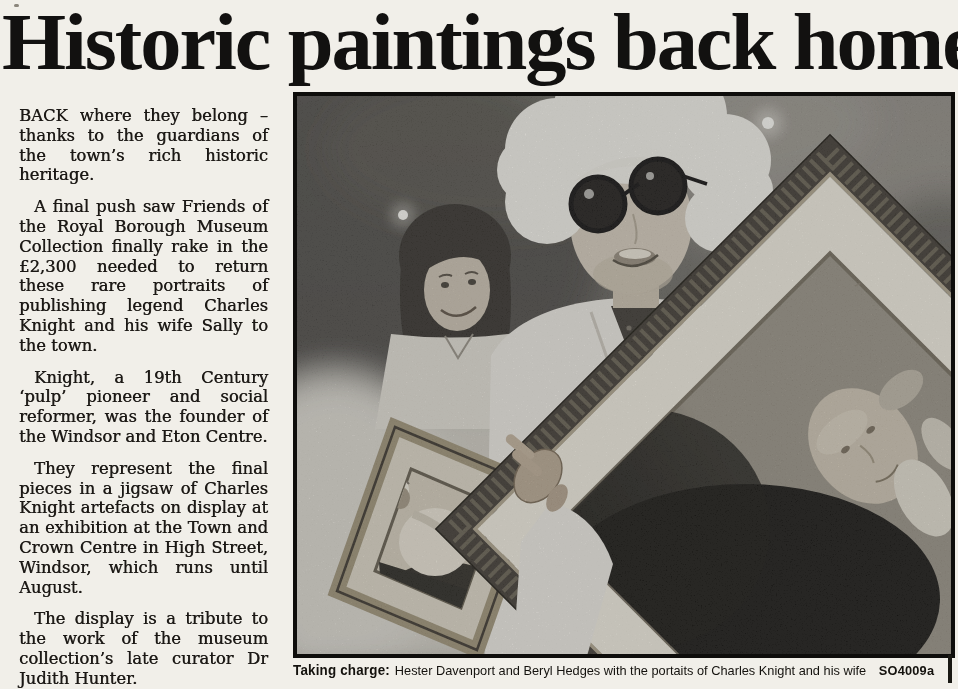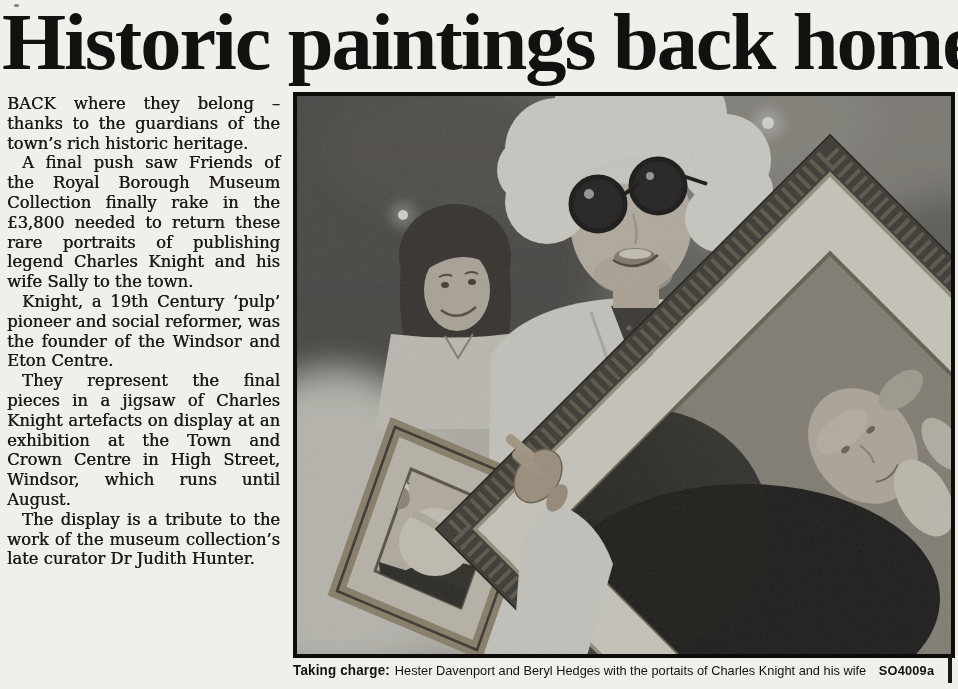--- a/index.html
+++ b/index.html
@@ -16,21 +16,21 @@
     font-size:80px;line-height:92px;letter-spacing:-2px;
     color:#121110;white-space:nowrap;
     transform:scaleX(1.03);transform-origin:left;
   }
   
   .article{
     position:absolute;left:7px;top:94px;width:273px;
     font-size:16.4px;line-height:19.8px;text-align:justify;
     color:#1b1815;
   }
-  .article p{margin:0;text-shadow:0.45px 0 0 rgba(25,21,17,0.85);}
+  .article p{margin:12px;text-shadow:0.45px 0 0 rgba(25,21,17,0.85);}
   .article p + p{text-indent:15px;}
   
   .photo-frame{
     position:absolute;left:293px;top:92px;width:662px;height:566px;
     border:2px solid #0e0d0b;box-sizing:border-box;background:#6e6c67;
   }
   .photo-frame svg{display:block;}
   
   .caption{
     position:absolute;left:293px;top:662px;width:662px;margin:0;
@@ -46,21 +46,21 @@
 </style>
 </head>
 <body>
 
 <div class="page">
 
   <h1 class="headline">Historic paintings back home</h1>
 
   <div class="article">
     <p>BACK where they belong – thanks to the guardians of the town’s rich historic heritage.</p>
-    <p>A final push saw Friends of the Royal Borough Museum Collection finally rake in the £3,800 needed to return these rare portraits of publishing legend Charles Knight and his wife Sally to the town.</p>
+    <p>A final push saw Friends of the Royal Borough Museum Collection finally rake in the £2,300 needed to return these rare portraits of publishing legend Charles Knight and his wife Sally to the town.</p>
     <p>Knight, a 19th Century ‘pulp’ pioneer and social reformer, was the founder of the Windsor and Eton Centre.</p>
     <p>They represent the final pieces in a jigsaw of Charles Knight artefacts on display at an exhibition at the Town and Crown Centre in High Street, Windsor, which runs until August.</p>
     <p>The display is a tribute to the work of the museum collection’s late curator Dr Judith Hunter.</p>
   </div>
 
   <figure class="photo-frame" style="margin:0;">
     <svg viewBox="0 0 658 562" width="658" height="562" aria-hidden="true">
       <defs>
         <filter id="soft" x="-40%" y="-40%" width="180%" height="180%">
             <feGaussianBlur stdDeviation="16"></feGaussianBlur>

